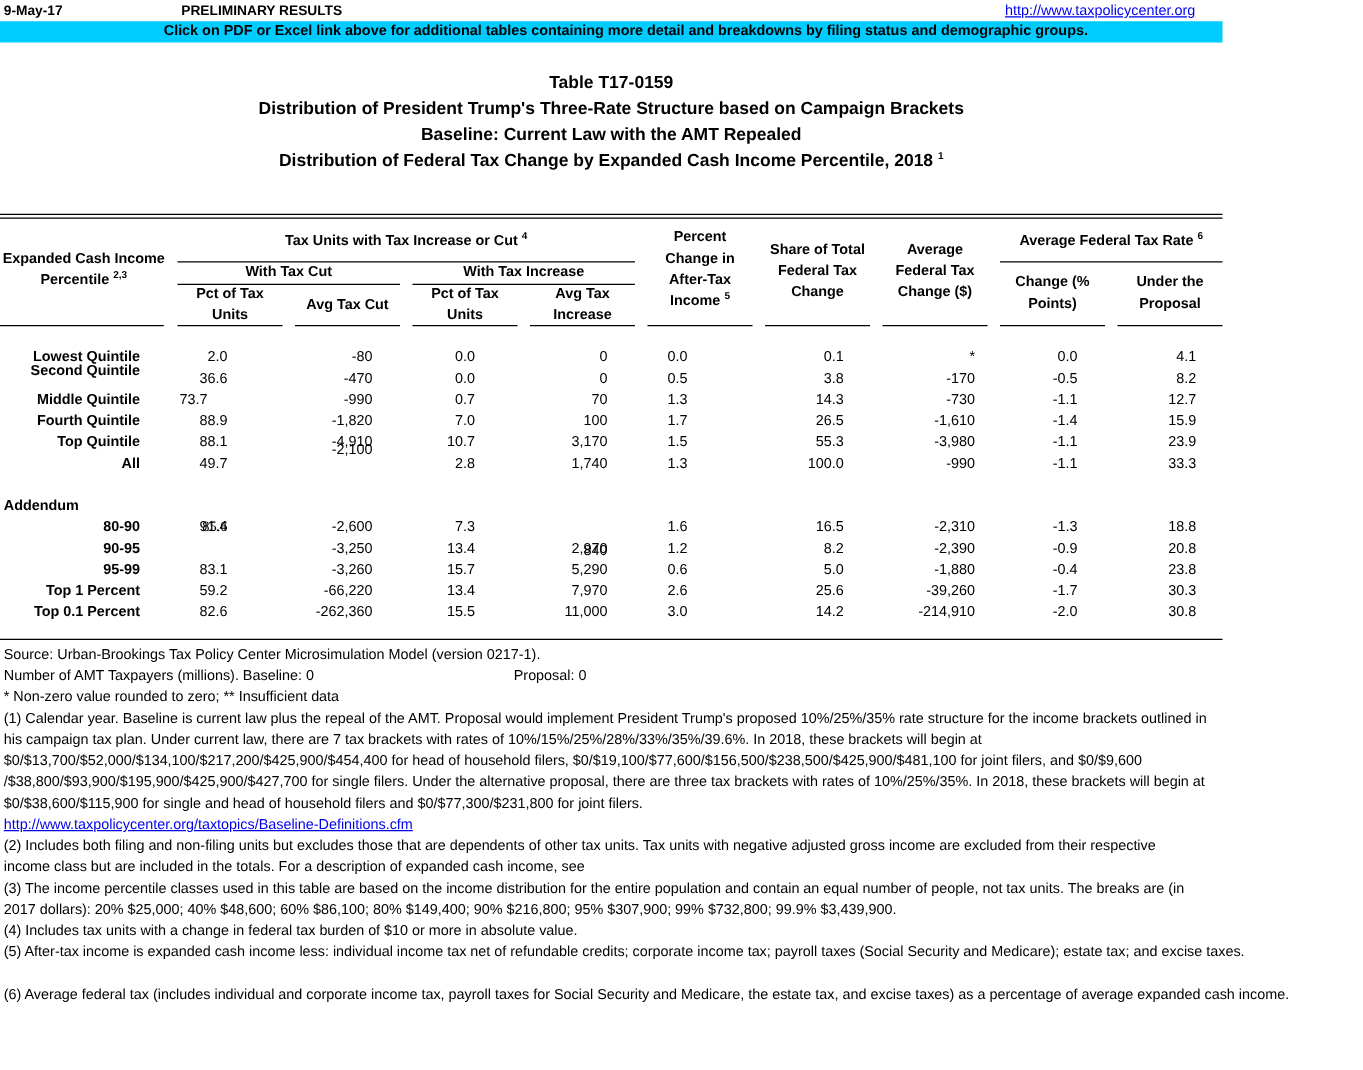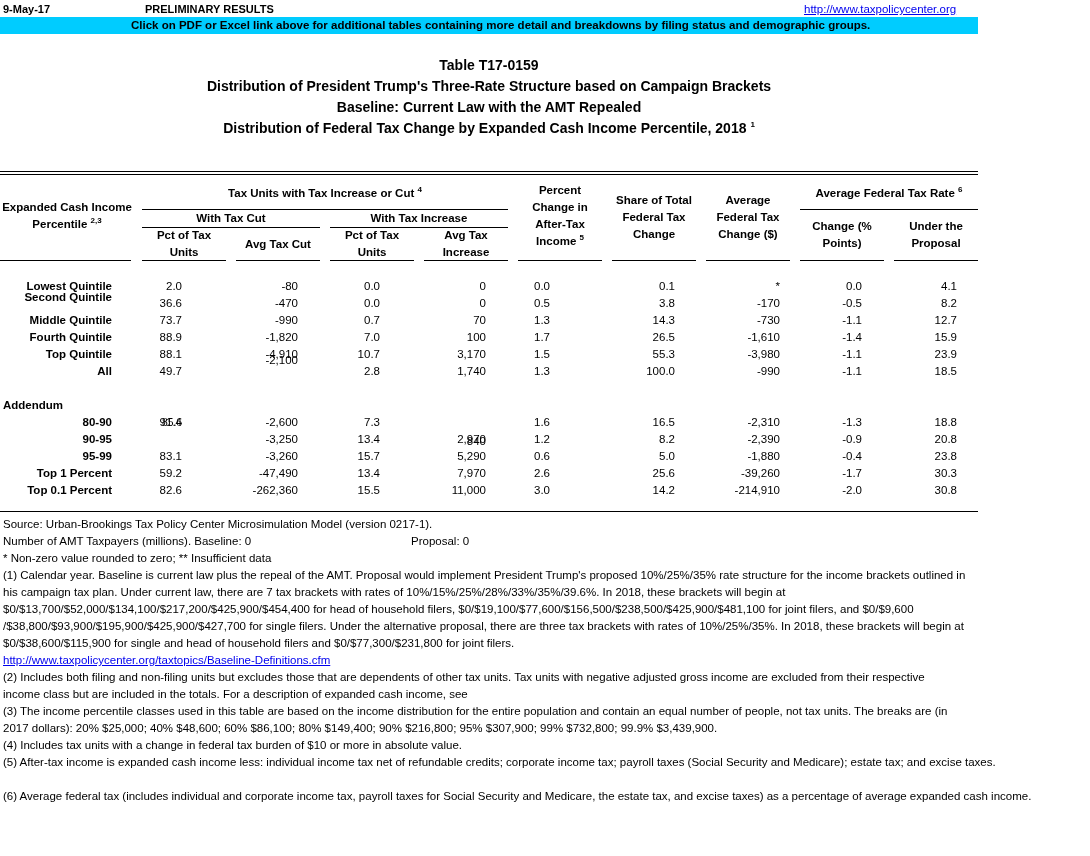--- a/index.html
+++ b/index.html
@@ -138,21 +138,21 @@
     <div class="cell" style="top: 295px; left: 92px; width: 90px;">36.6</div>
     <div class="cell" style="top: 295px; left: 208px; width: 90px;">-470</div>
     <div class="cell" style="top: 295px; left: 290px; width: 90px;">0.0</div>
     <div class="cell" style="top: 295px; left: 396px; width: 90px;">0</div>
     <div class="cell" style="top: 295px; left: 460px; width: 90px;">0.5</div>
     <div class="cell" style="top: 295px; left: 585px; width: 90px;">3.8</div>
     <div class="cell" style="top: 295px; left: 690px; width: 90px;">-170</div>
     <div class="cell" style="top: 295px; left: 772px; width: 90px;">-0.5</div>
     <div class="cell" style="top: 295px; left: 867px; width: 90px;">8.2</div>
     <div class="rowlabel" style="top: 312px;">Middle Quintile</div>
-    <div class="cell" style="top: 312px; left: 92px; width: 90px;">73.7</div>
+    <div class="cell" style="top: 312px; left: 76px; width: 90px;">73.7</div>
     <div class="cell" style="top: 312px; left: 208px; width: 90px;">-990</div>
     <div class="cell" style="top: 312px; left: 290px; width: 90px;">0.7</div>
     <div class="cell" style="top: 312px; left: 396px; width: 90px;">70</div>
     <div class="cell" style="top: 312px; left: 460px; width: 90px;">1.3</div>
     <div class="cell" style="top: 312px; left: 585px; width: 90px;">14.3</div>
     <div class="cell" style="top: 312px; left: 690px; width: 90px;">-730</div>
     <div class="cell" style="top: 312px; left: 772px; width: 90px;">-1.1</div>
     <div class="cell" style="top: 312px; left: 867px; width: 90px;">12.7</div>
     <div class="rowlabel" style="top: 329px;">Fourth Quintile</div>
     <div class="cell" style="top: 329px; left: 92px; width: 90px;">88.9</div>
@@ -176,21 +176,21 @@
     <div class="cell" style="top: 346px; left: 867px; width: 90px;">23.9</div>
     <div class="rowlabel" style="top: 363px;">All</div>
     <div class="cell" style="top: 363px; left: 92px; width: 90px;">49.7</div>
     <div class="cell" style="top: 352px; left: 208px; width: 90px;">-2,100</div>
     <div class="cell" style="top: 363px; left: 290px; width: 90px;">2.8</div>
     <div class="cell" style="top: 363px; left: 396px; width: 90px;">1,740</div>
     <div class="cell" style="top: 363px; left: 460px; width: 90px;">1.3</div>
     <div class="cell" style="top: 363px; left: 585px; width: 90px;">100.0</div>
     <div class="cell" style="top: 363px; left: 690px; width: 90px;">-990</div>
     <div class="cell" style="top: 363px; left: 772px; width: 90px;">-1.1</div>
-    <div class="cell" style="top: 363px; left: 867px; width: 90px;">18.5</div>
+    <div class="cell" style="top: 363px; left: 867px; width: 90px;">33.3</div>
   </div>
 <div class="abs bold" style="left:3px; top:397px; line-height:17px;">Addendum</div>
 <div id="add-rows">
     <div class="rowlabel" style="top: 414px;">80-90</div>
     <div class="cell" style="top: 414px; left: 92px; width: 90px;">91.4</div>
     <div class="cell" style="top: 414px; left: 208px; width: 90px;">-2,600</div>
     <div class="cell" style="top: 414px; left: 290px; width: 90px;">7.3</div>
     <div class="cell" style="top: 433px; left: 396px; width: 90px;">840</div>
     <div class="cell" style="top: 414px; left: 460px; width: 90px;">1.6</div>
     <div class="cell" style="top: 414px; left: 585px; width: 90px;">16.5</div>
@@ -212,21 +212,21 @@
     <div class="cell" style="top: 448px; left: 208px; width: 90px;">-3,260</div>
     <div class="cell" style="top: 448px; left: 290px; width: 90px;">15.7</div>
     <div class="cell" style="top: 448px; left: 396px; width: 90px;">5,290</div>
     <div class="cell" style="top: 448px; left: 460px; width: 90px;">0.6</div>
     <div class="cell" style="top: 448px; left: 585px; width: 90px;">5.0</div>
     <div class="cell" style="top: 448px; left: 690px; width: 90px;">-1,880</div>
     <div class="cell" style="top: 448px; left: 772px; width: 90px;">-0.4</div>
     <div class="cell" style="top: 448px; left: 867px; width: 90px;">23.8</div>
     <div class="rowlabel" style="top: 465px;">Top 1 Percent</div>
     <div class="cell" style="top: 465px; left: 92px; width: 90px;">59.2</div>
-    <div class="cell" style="top: 465px; left: 208px; width: 90px;">-47,490</div>
+    <div class="cell" style="top: 465px; left: 208px; width: 90px;">-66,220</div>
     <div class="cell" style="top: 465px; left: 290px; width: 90px;">13.4</div>
     <div class="cell" style="top: 465px; left: 396px; width: 90px;">7,970</div>
     <div class="cell" style="top: 465px; left: 460px; width: 90px;">2.6</div>
     <div class="cell" style="top: 465px; left: 585px; width: 90px;">25.6</div>
     <div class="cell" style="top: 465px; left: 690px; width: 90px;">-39,260</div>
     <div class="cell" style="top: 465px; left: 772px; width: 90px;">-1.7</div>
     <div class="cell" style="top: 465px; left: 867px; width: 90px;">30.3</div>
     <div class="rowlabel" style="top: 482px;">Top 0.1 Percent</div>
     <div class="cell" style="top: 482px; left: 92px; width: 90px;">82.6</div>
     <div class="cell" style="top: 482px; left: 208px; width: 90px;">-262,360</div>

